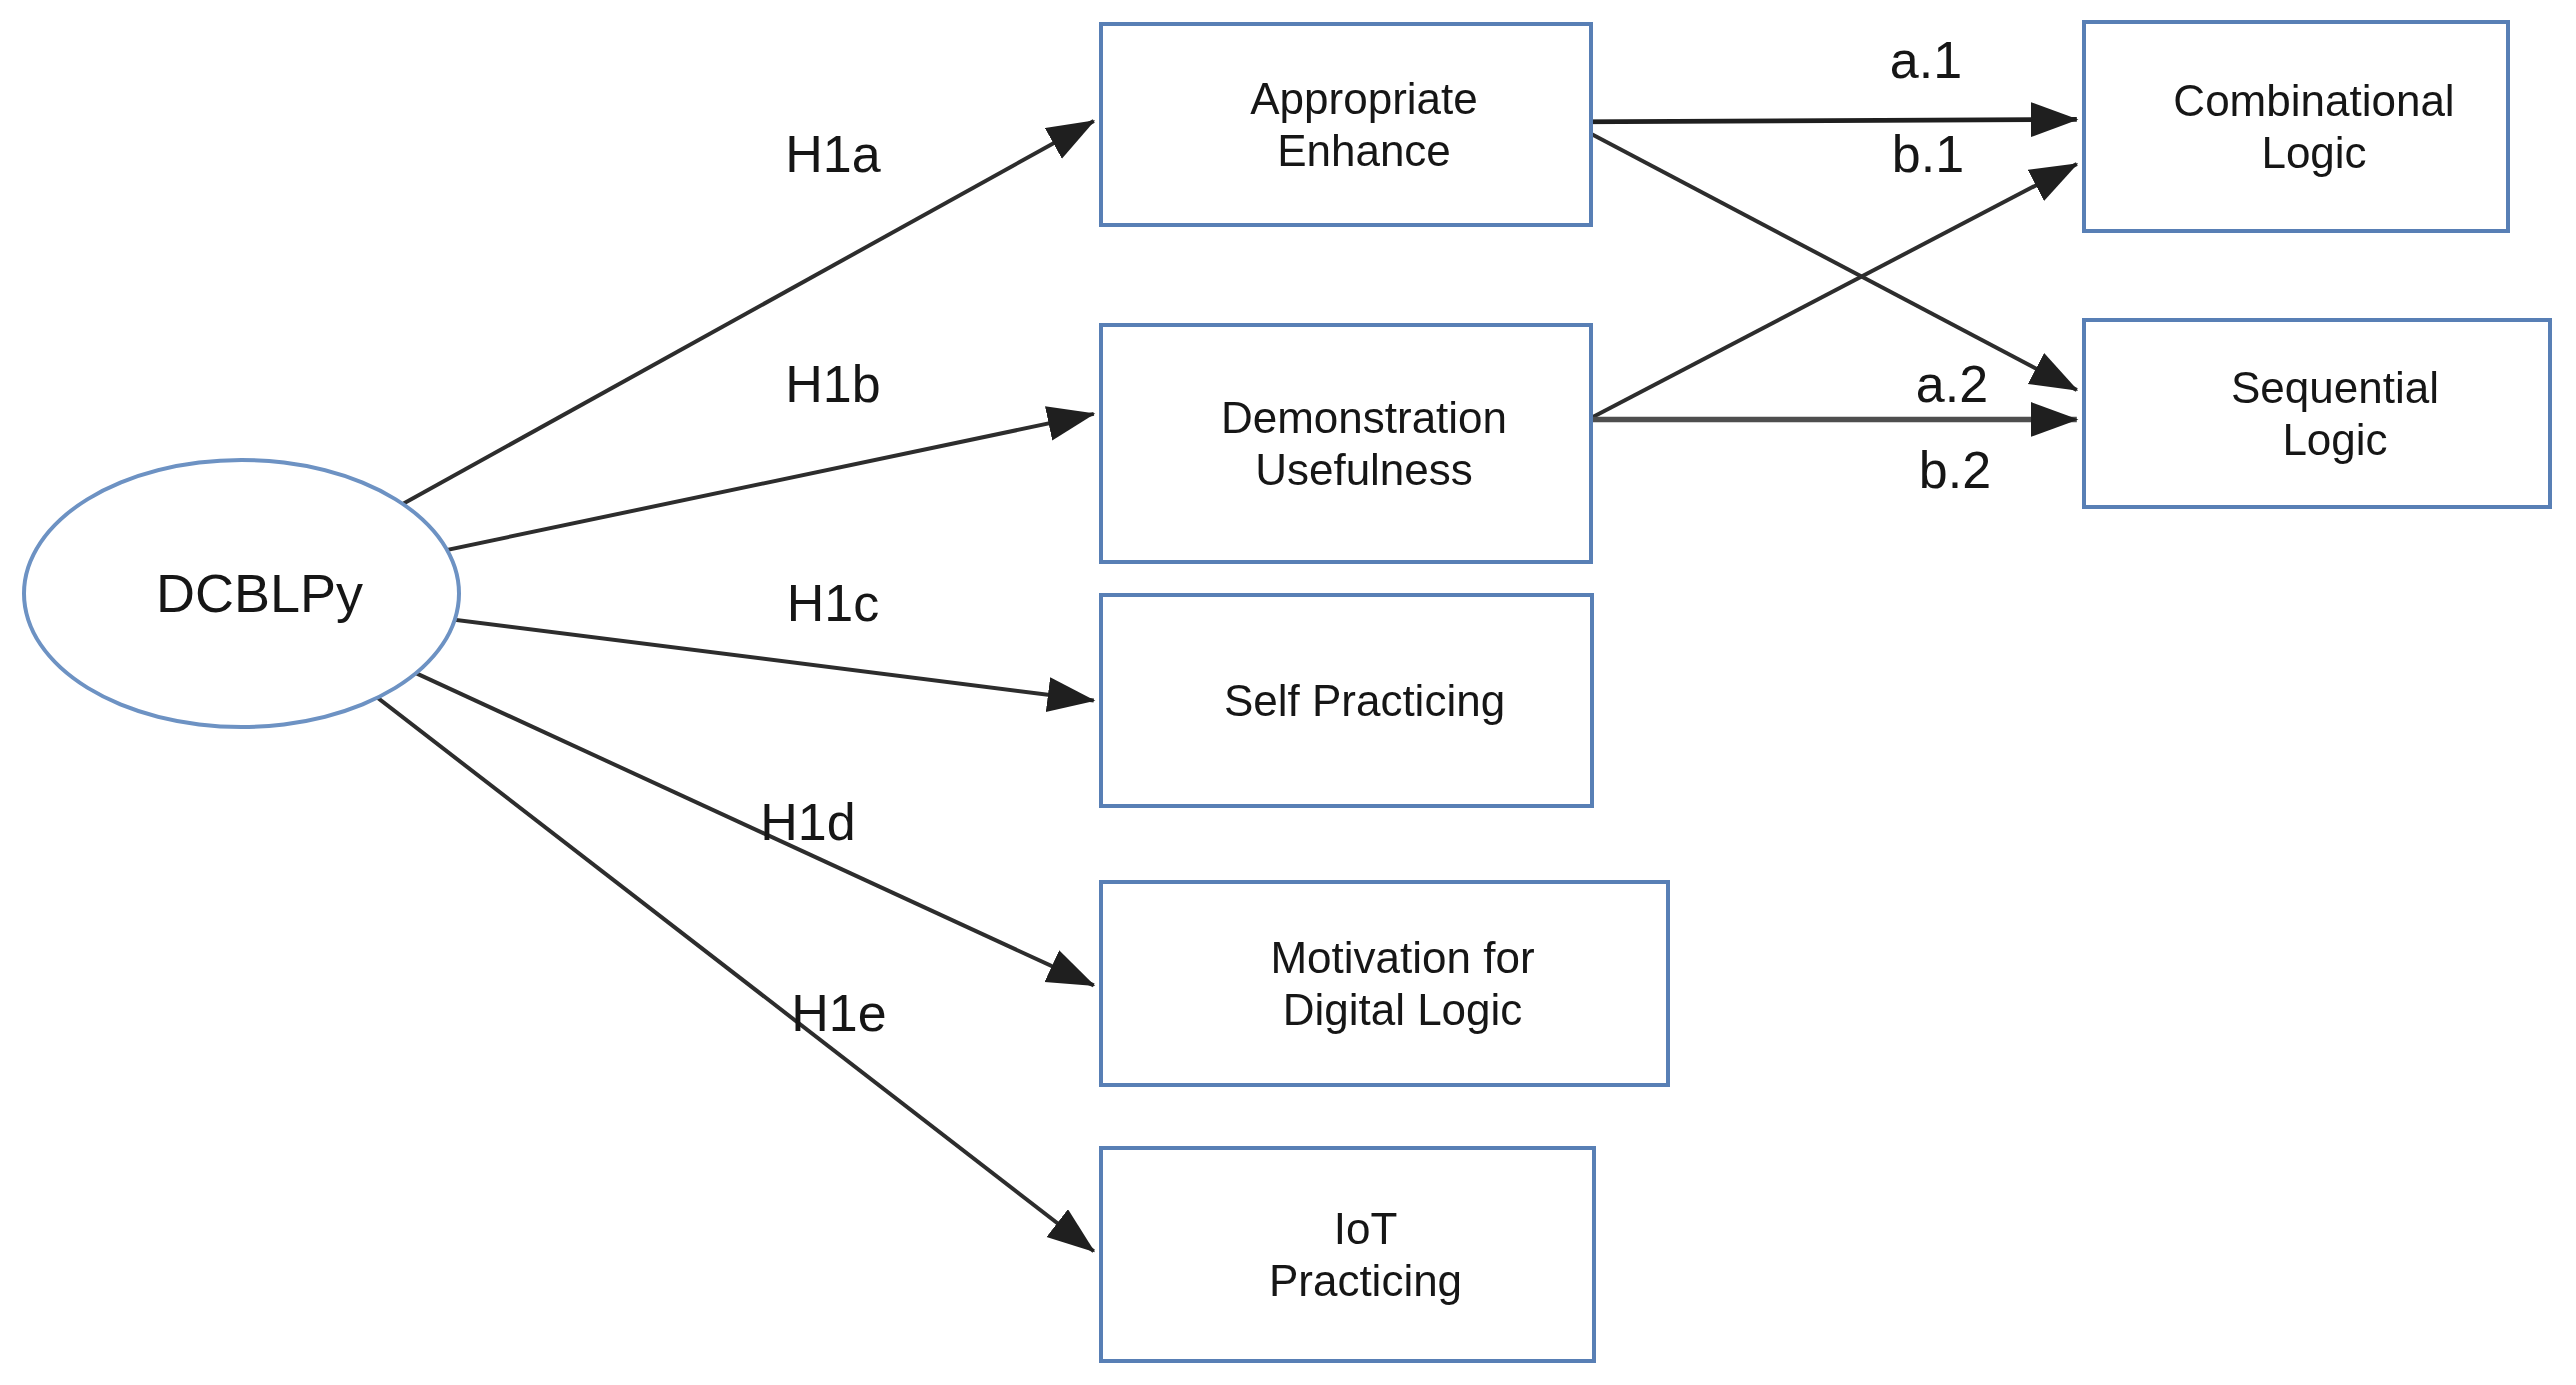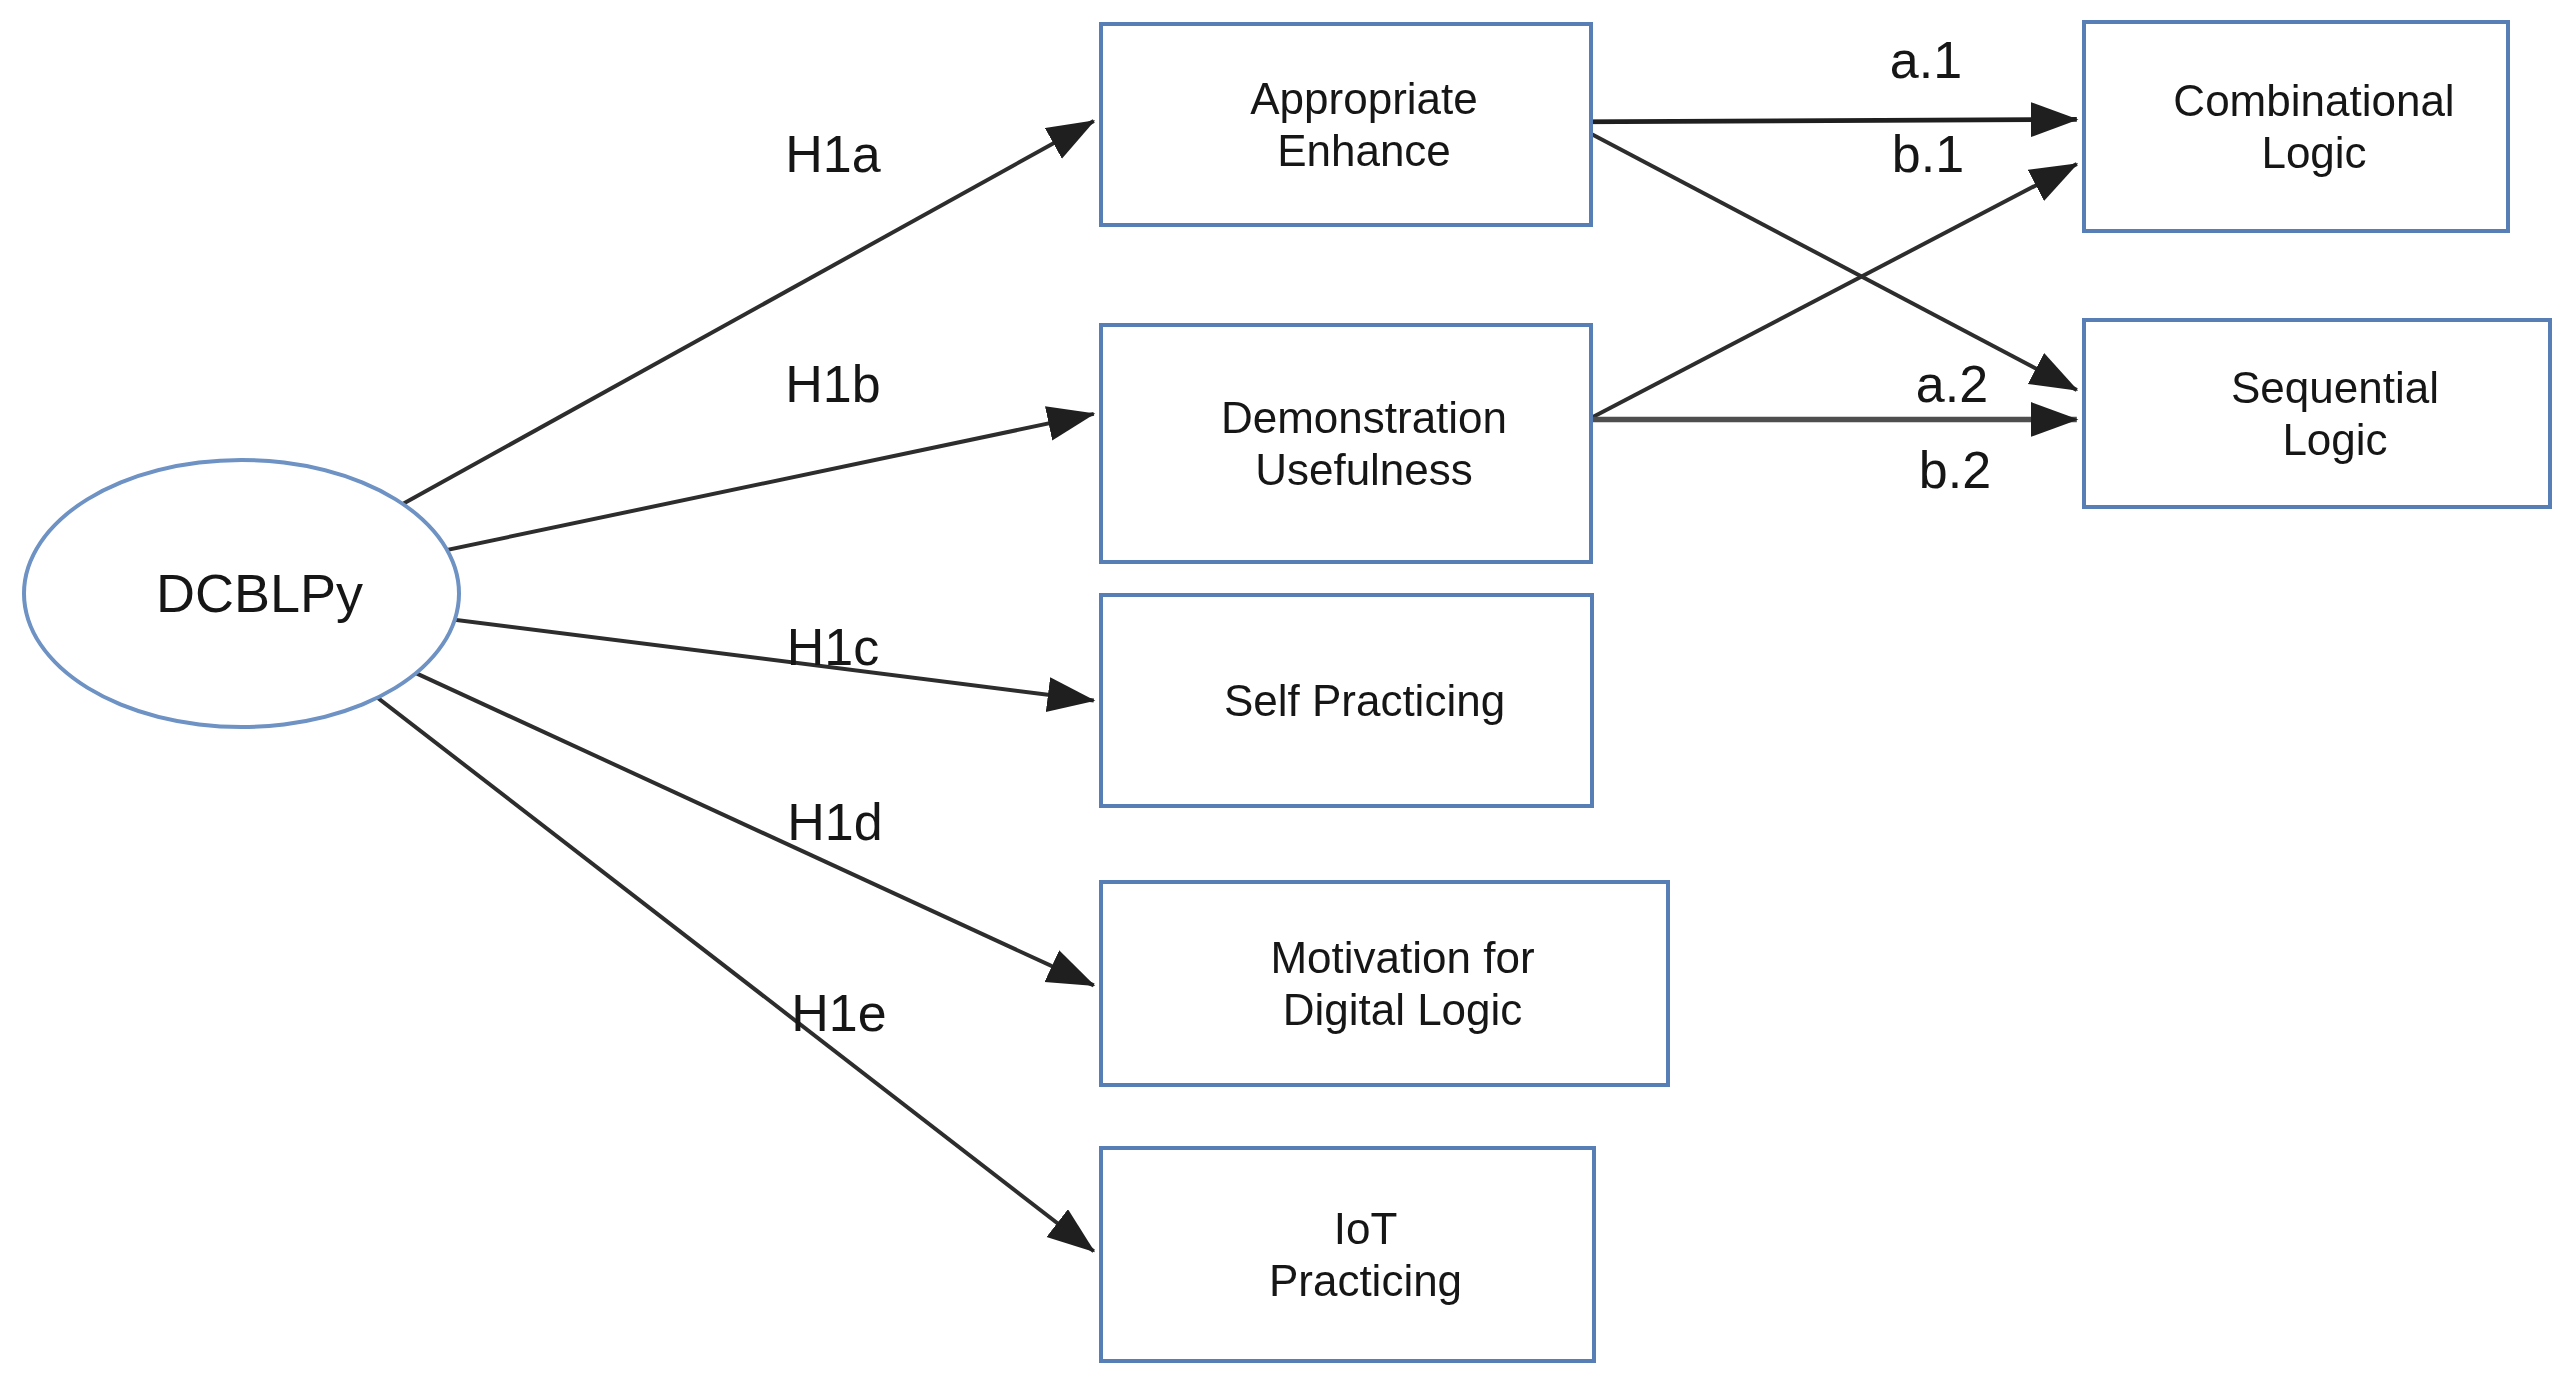--- a/index.html
+++ b/index.html
@@ -50,22 +50,22 @@
   .r1{left:2082px;top:20px;width:428px;height:213px;}
   .r2{left:2082px;top:318px;width:470px;height:191px;}
   .edge-label{
     position:absolute;z-index:3;
     transform:translate(-50%,-50%);
     font-size:52px;line-height:1;
     white-space:nowrap;
   }
   .lh1a{left:833px;top:154px;}
   .lh1b{left:833px;top:384px;}
-  .lh1c{left:833px;top:603px;margin-top:44px;}
-  .lh1d{left:835px;top:822px;}
+  .lh1c{left:833px;top:603px;}
+  .lh1d{left:808px;top:822px;}
   .lh1e{left:839px;top:1013px;}
   .la1{left:1926px;top:60px;}
   .lb1{left:1928px;top:154px;}
   .la2{left:1952px;top:384px;}
   .lb2{left:1955px;top:470px;}
 </style>
 </head>
 <body>
 
 <div class="canvas">

